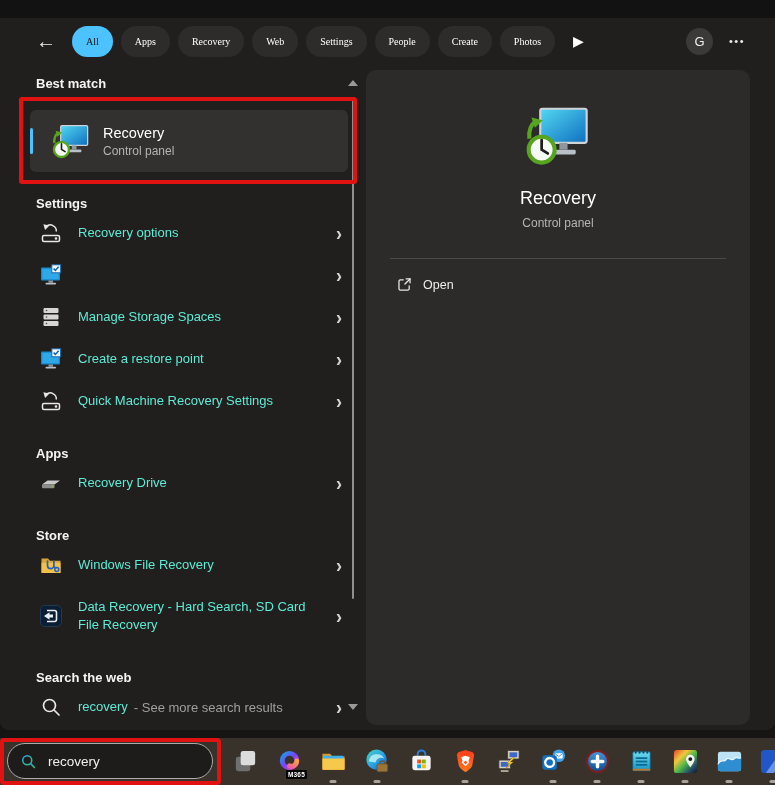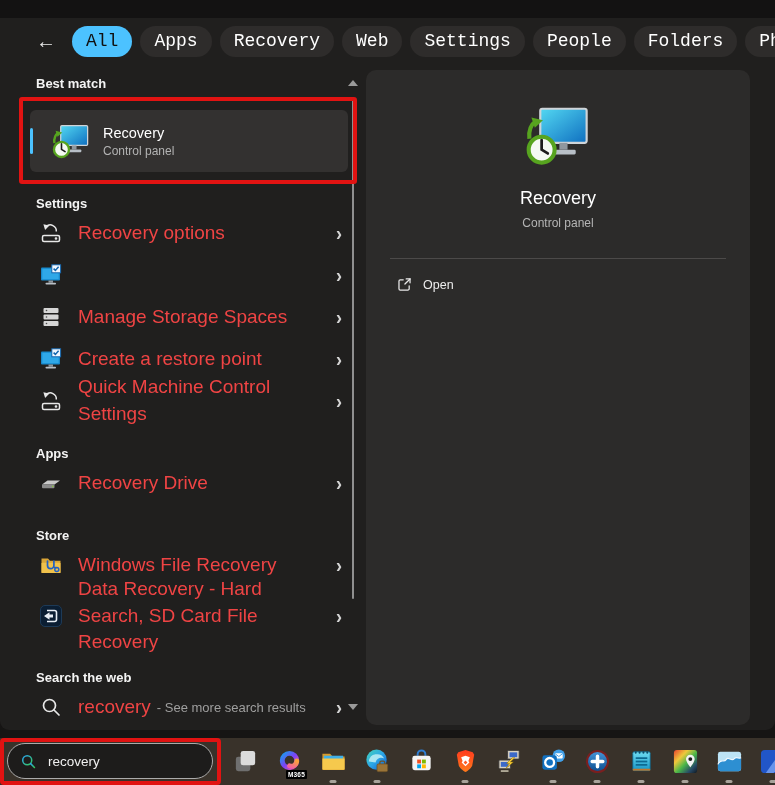--- a/index.html
+++ b/index.html
@@ -6,22 +6,22 @@
   body{width:775px;height:785px;position:relative;overflow:hidden;background:#161514;
        font-family:"Liberation Sans",sans-serif;color:#fff;-webkit-font-smoothing:antialiased;}
   .flyout{position:absolute;left:0;top:18px;width:775px;height:712px;background:#201f1e;border-radius:0 0 9px 9px;}
   .topband{position:absolute;left:0;top:0;width:775px;height:18px;background:#131212;}
 
   
   .hdr{position:absolute;left:0;top:22px;width:775px;height:38px;display:flex;align-items:center;
        box-sizing:border-box;padding:0 30px 0 36px;}
   .back{font-size:20px;color:#ececec;margin-right:16px;cursor:default;}
   .pills{display:flex;gap:8px;align-items:center;}
-  .pill{height:31px;padding:0 14px;border-radius:16px;background:#2e2c2b;color:#fff;font-size:18px;
-        border:none;font-family:Liberation Mono, monospace;white-space:nowrap;}
+  .pill{height:31px;padding:0 14px;border-radius:16px;background:#2e2c2b;color:#fff;font-size:10px;
+        border:none;font-family:Liberation Serif, serif;white-space:nowrap;}
   .pill.active{background:#4cc2ff;color:#101010;}
   .more{color:#fff;font-size:14px;margin-left:10px;}
   .hdr-right{margin-left:auto;display:flex;align-items:center;gap:16px;}
   .avatar{width:27px;height:27px;border-radius:50%;background:#3c3a39;display:flex;align-items:center;
           justify-content:center;font-size:13px;color:#f0f0f0;}
   .dots{font-size:11px;letter-spacing:1.5px;color:#ececec;}
 
   
   .left{position:absolute;left:20px;top:74px;width:336px;}
   .section-h{font-size:13px;font-weight:bold;color:#f4f4f4;height:18px;margin-top:22px;
@@ -31,21 +31,21 @@
            display:flex;align-items:center;}
   .bm-accent{position:absolute;left:0;top:18px;width:3px;height:26px;border-radius:2px;background:#4cc2ff;}
   .bm-icon{width:38px;height:35px;margin-left:22px;flex:0 0 38px;}
   .bm-text{margin-left:13px;}
   .bm-title{font-size:14.5px;color:#fff;}
   .bm-sub{font-size:12px;color:#b3b3b3;margin-top:3px;}
   .row{height:42px;display:flex;align-items:center;padding:0 14px 0 18px;}
   .row.tall{height:60px;}
   .ric{width:26px;height:26px;flex:0 0 26px;display:flex;align-items:center;justify-content:center;}
   .ric svg{width:24px;height:24px;}
-  .rlabel{margin-left:14px;font-size:19px;color:#ef4444;line-height:1.4;padding-right:6px;}
+  .rlabel{margin-left:14px;font-size:13px;color:#5eead4;line-height:1.4;padding-right:6px;}
   .chev{margin-left:auto;color:#d4d4d4;font-size:18px;line-height:1;font-weight:bold;transform:scaleY(1.15);}
   .suffix{color:#9f9f9f;font-size:13px;}
 
   
   .sb-up{position:absolute;left:348px;top:80px;width:0;height:0;border-left:5px solid transparent;
          border-right:5px solid transparent;border-bottom:6px solid #9a9a9a;}
   .sb-thumb{position:absolute;left:352px;top:99px;width:2px;height:500px;background:#8f8f8f;border-radius:1px;}
   .sb-down{position:absolute;left:348px;top:704px;width:0;height:0;border-left:5px solid transparent;
          border-right:5px solid transparent;border-top:6px solid #9a9a9a;}
 
@@ -88,21 +88,21 @@
 
 <div class="hdr">
   <span class="back">←</span>
   <div class="pills">
     <button class="pill active">All</button>
     <button class="pill">Apps</button>
     <button class="pill">Recovery</button>
     <button class="pill">Web</button>
     <button class="pill">Settings</button>
     <button class="pill">People</button>
-    <button class="pill">Folders</button>
+    <button class="pill">Create</button>
     <button class="pill">Photos</button>
     <span class="more">▶</span>
   </div>
   <div class="hdr-right">
     <div class="avatar">G</div>
     <span class="dots">•••</span>
   </div>
 </div>
 
 <div class="left">
@@ -196,21 +196,21 @@
 
   <div class="row">
     <span class="ric">
       <svg viewBox="0 0 24 24" fill="none" stroke="#e8e8e8" stroke-width="1.5">
         <rect x="3.5" y="14.5" width="17" height="6" rx="1.5"></rect>
           <circle cx="17" cy="17.5" r="0.6" fill="#e8e8e8"></circle>
         <path d="M17.3 10.5 A6 6 0 0 0 7.2 5.6"></path>
           <polygon points="4.4,3.2 10.4,4.6 6.1,8.9" fill="#e8e8e8" stroke="none"></polygon>
       </svg>
       </span>
-    <span class="rlabel">Quick Machine Control Settings</span>
+    <span class="rlabel">Quick Machine Recovery Settings</span>
     <span class="chev">›</span>
   </div>
 
   <div class="section-h">Apps</div>
 
   <div class="row">
     <span class="ric">
       <svg viewBox="0 0 24 24">
         <polygon points="3,13.5 8.5,9.5 21,9.5 15.5,13.5" fill="#c9c9c9"></polygon>
         <path d="M3 13.5 h12.5 v2.8 a1 1 0 0 1 -1 1 H4 a1 1 0 0 1 -1 -1 z" fill="#8c8c8c"></path>

